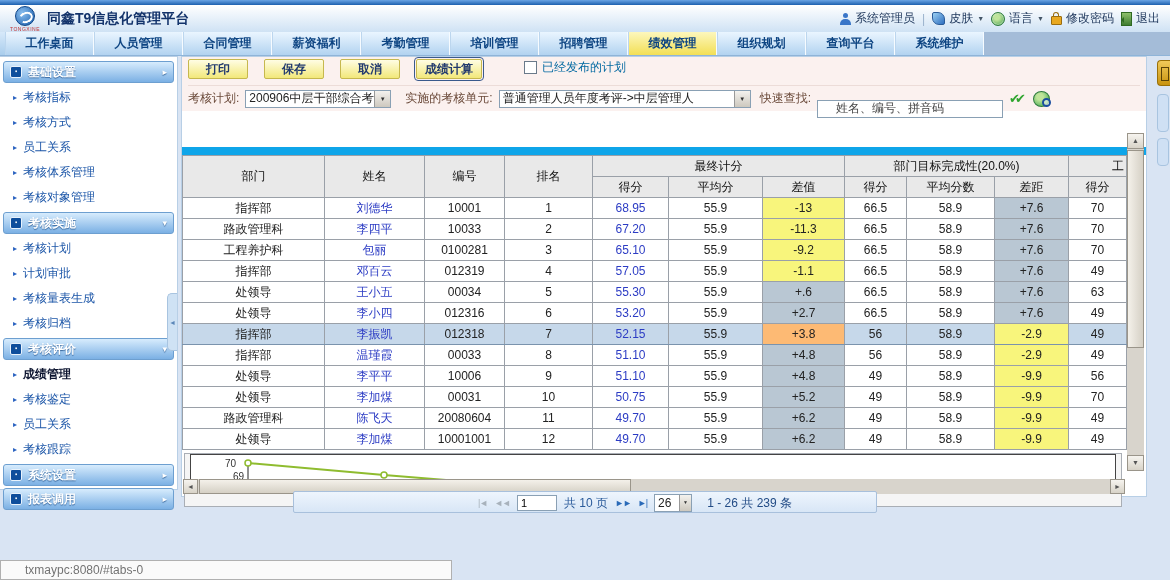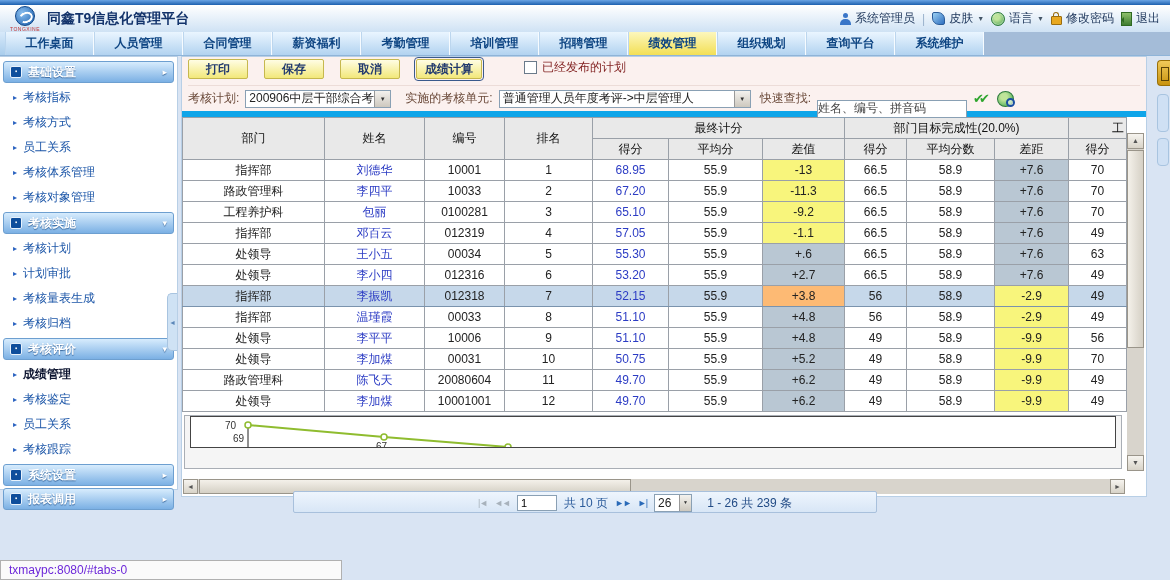--- a/index.html
+++ b/index.html
@@ -56,41 +56,41 @@
        display:flex;align-items:center;justify-content:center;cursor:pointer;}
   
   .main{position:absolute;left:181px;top:56px;width:966px;height:441px;background:#fff;
         border:1px solid #b8cfe6;box-sizing:border-box;}
   .main-top{background:#fbf1ef;padding:2px 6px 0 6px;}
   .toolbar{height:26px;display:flex;align-items:flex-start;gap:16px;}
   .btn{min-width:60px;height:20px;padding:0 8px;box-sizing:border-box;text-align:center;line-height:18px;
        background:linear-gradient(#fffde4,#f2e87a);border:1px solid #c6b84e;border-radius:2px;
        color:#223a6e;font-weight:bold;cursor:pointer;}
   .btn.focused{outline:1px solid #3a5a8c;outline-offset:1px;}
-  .cbwrap{margin-left:26px;display:flex;align-items:center;gap:5px;color:#7f1d1d;}
+  .cbwrap{margin-left:26px;display:flex;align-items:center;gap:5px;color:#0369a1;}
   .cb{width:11px;height:11px;background:#fff;border:1px solid #6a7a8a;cursor:pointer;}
   .filters{height:25px;display:flex;align-items:center;gap:6px;color:#6b4a3a;border-top:1px solid #ecdcd8;}
   .select{height:18px;box-sizing:border-box;background:#fff;border:1px solid #89a0b4;display:flex;align-items:center;cursor:pointer;}
   .sel-text{padding:0 3px;white-space:nowrap;overflow:hidden;flex:1;color:#222;}
   .sel-btn{width:15px;height:100%;background:linear-gradient(#f4f2ee,#cdc8be);border-left:1px solid #999;
            font-size:6px;text-align:center;line-height:16px;color:#333;}
   .w-plan{width:146px;}
   .w-unit{width:252px;margin-right:3px;}
-  .qinput{width:148px;height:16px;border:1px solid #89a0b4;background:#fff;color:#444;padding:0 0;
+  .qinput{width:148px;height:16px;border:1px solid #89a0b4;background:#fff;color:#444;padding:0 18px;
           font-family:inherit;font-size:12px;margin-top:20px;}
   .i-checks{color:#2ea52e;font-weight:bold;font-size:13px;letter-spacing:-5px;font-style:italic;padding-right:6px;cursor:pointer;}
   .i-sglobe{width:15px;height:14px;border-radius:50%;border:1px solid #2c7a3c;position:relative;cursor:pointer;
             background:radial-gradient(circle at 40% 35%,#bfe49a 25%,#2f9e44);}
   .i-sglobe::after{content:"";position:absolute;right:-2px;bottom:-1px;width:5px;height:5px;border:2px solid #1a4ea0;border-radius:50%;background:rgba(255,255,255,.6);}
   .viewtabs{height:21px;display:flex;align-items:flex-end;gap:3px;padding-left:2px;}
   .vtab{height:19px;line-height:19px;padding:0 13px;border:1px solid #9bb4cc;border-bottom:none;
         border-radius:6px 6px 0 0;background:linear-gradient(#f7fae8,#dcedb8);color:#2c5a7a;cursor:pointer;}
   .vtab.active{background:#fff;font-weight:bold;color:#122;}
   
-  .tablewrap{border-top:6px solid #0ea5e9;background:#fff;}
+  .tablewrap{border-top:8px solid #0ea5e9;background:#fff;margin-top:36px;}
   table{border-collapse:collapse;table-layout:fixed;width:944px;font-size:12px;}
   th,td{border:1px solid #9aa0a8;overflow:hidden;white-space:nowrap;text-align:center;padding:0;}
   thead th{background:#e9e9e9;font-weight:normal;color:#111;height:20px;}
   thead th.trunc{text-align:right;padding-right:2px;}
   tbody td{height:20px;color:#222;}
   td.name,td.score{color:#2c3cc4;}
   td.hl-y{background:#f8f57c;}
   td.hl-b{background:#b9c7d3;}
   tr.sel td{background:#c6d8ea;border-top:1px solid #7a93ad;border-bottom:1px solid #7a93ad;}
   tr.sel td.hl-y{background:#f8f57c;}
@@ -124,22 +124,22 @@
   .pg-select{width:36px;height:16px;border:1px solid #8aa0b4;background:#fff;display:flex;align-items:center;cursor:pointer;}
   .pg-select .sel-text{padding:0 3px;}
   .pg-select .sel-btn{width:11px;font-size:5px;line-height:14px;}
   .pg-range{position:absolute;right:84px;top:0;line-height:22px;color:#234c86;}
   
   .goldtab{position:absolute;right:0;top:60px;width:13px;height:26px;border:1px solid #9a7008;border-right:none;
         border-radius:4px 0 0 4px;background:linear-gradient(#f0c95a,#c8930f);box-sizing:border-box;}
   .goldtab::after{content:"";position:absolute;left:3px;top:6px;width:6px;height:12px;border:1px solid #5a4206;}
   .edge-pill{position:absolute;right:1px;width:10px;background:#cfe0f4;border:1px solid #a8c4e0;border-radius:4px;}
   .ep1{top:94px;height:36px;} .ep2{top:138px;height:26px;}
-  .statusbar{position:absolute;left:0;bottom:0;width:342px;height:20px;box-sizing:border-box;background:#fafafa;
-        border:1px solid #b0b0b0;line-height:18px;padding-left:8px;color:#6d28d9;}
+  .statusbar{position:absolute;left:0;bottom:0;width:452px;height:20px;box-sizing:border-box;background:#fafafa;
+        border:1px solid #b0b0b0;line-height:18px;padding-left:24px;color:#737373;}
 </style>
 </head>
 <body>
 
 <div>
 
   <div class="topstrip"></div>
 
   <div class="titlebar">
     <div class="logowrap">

